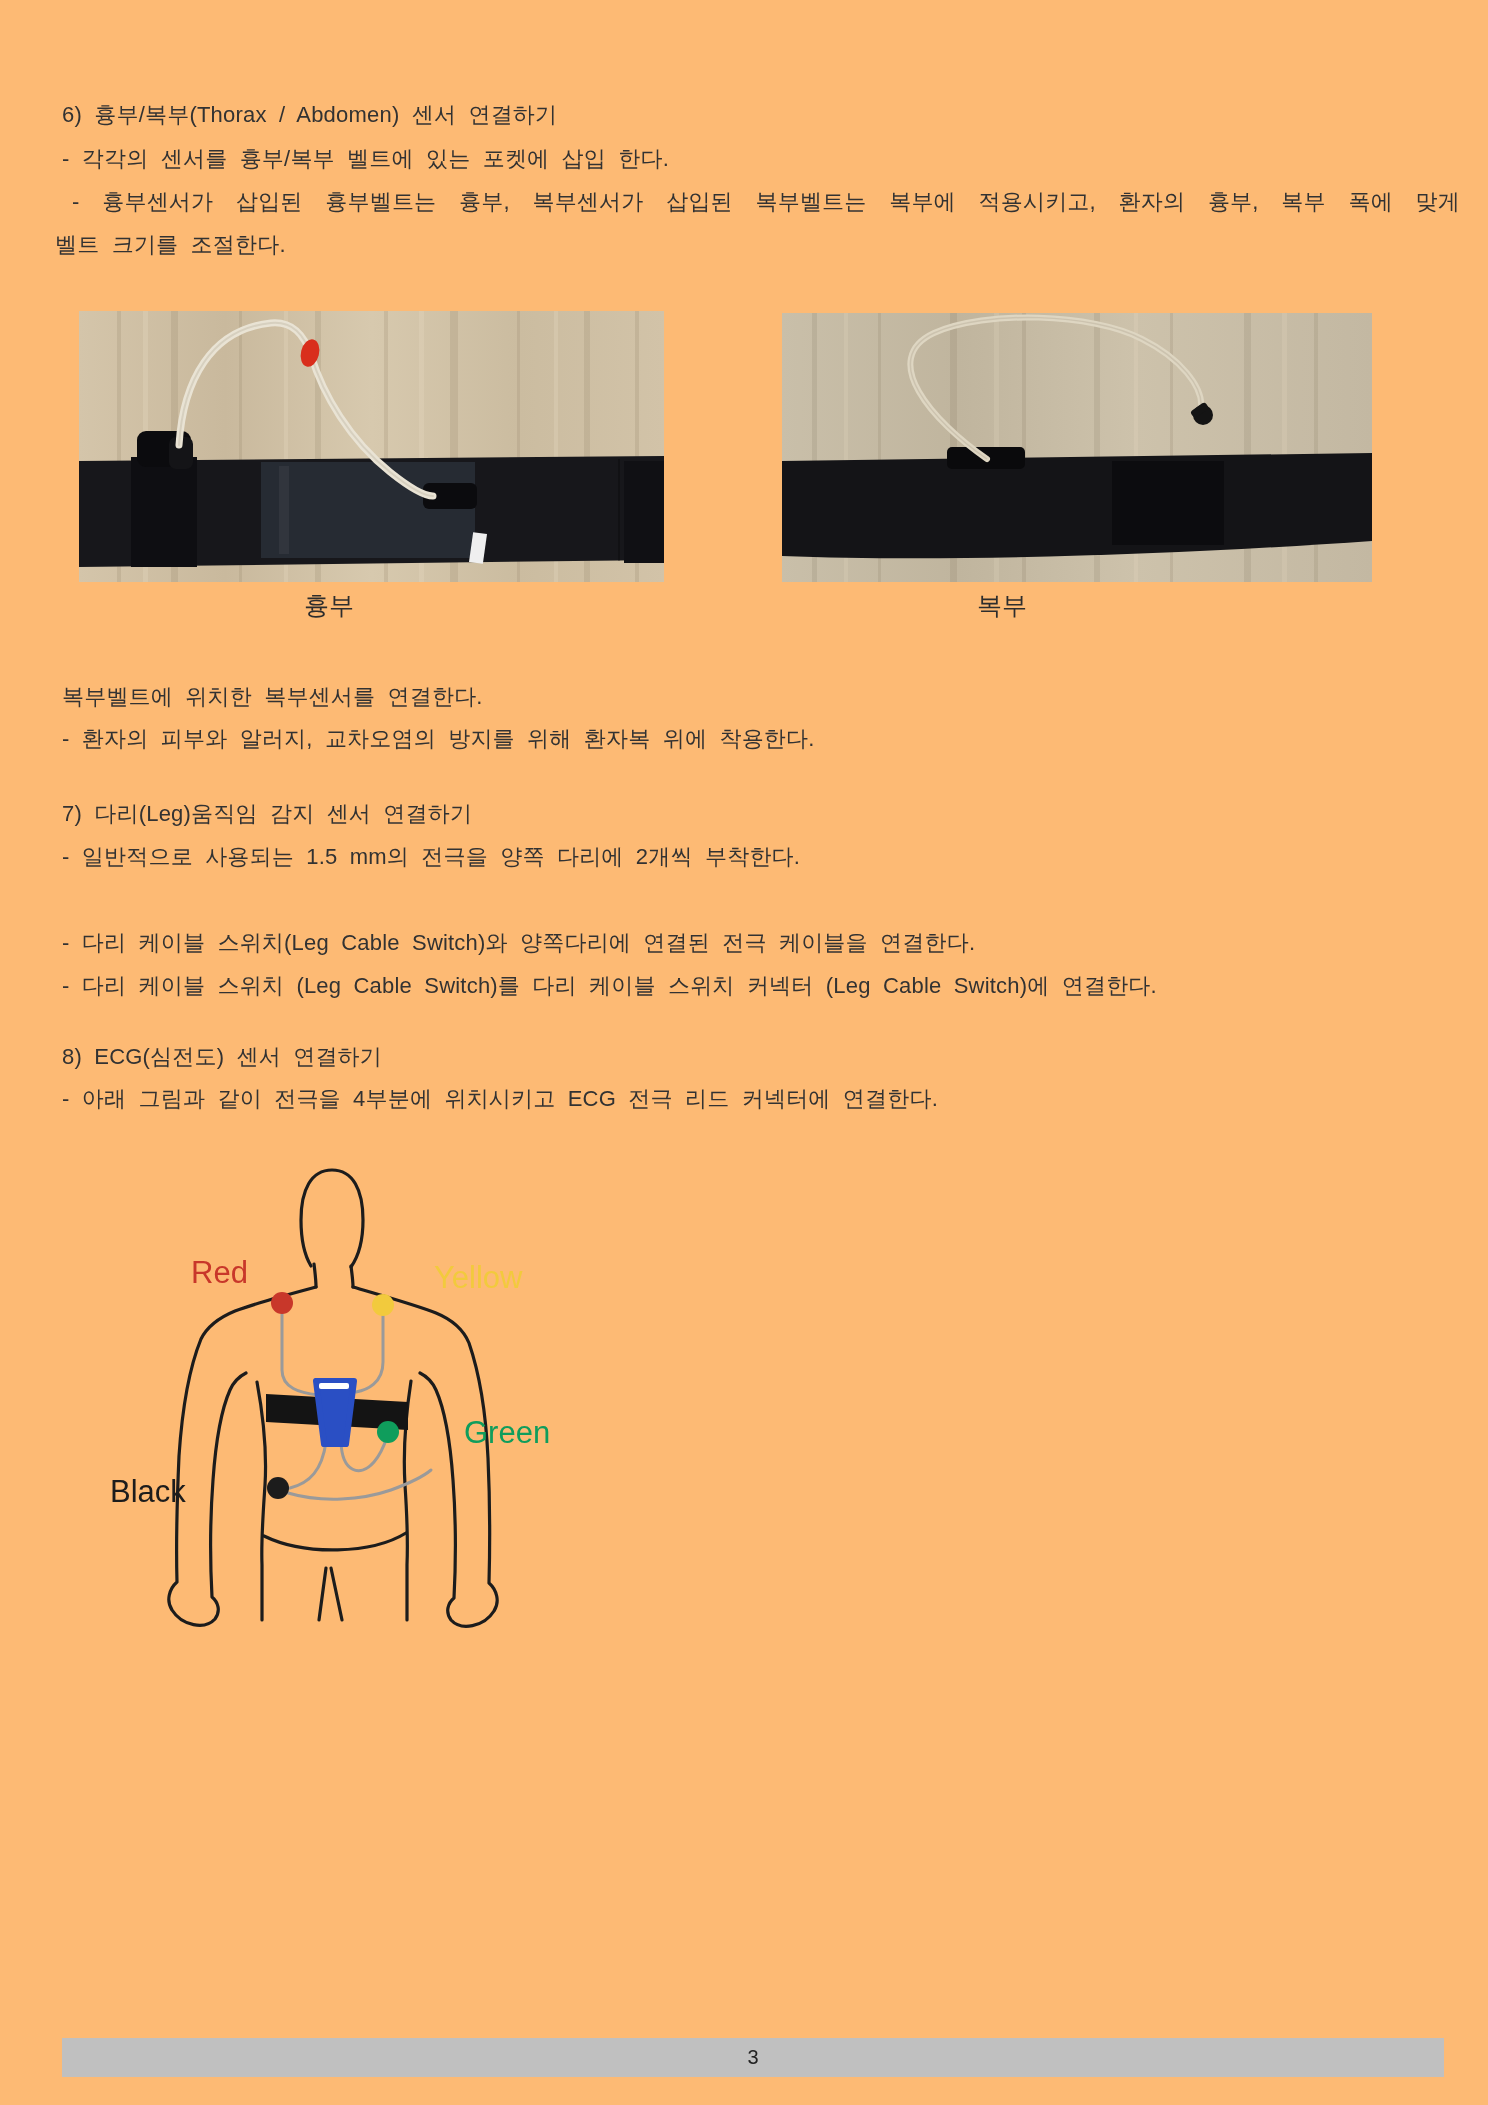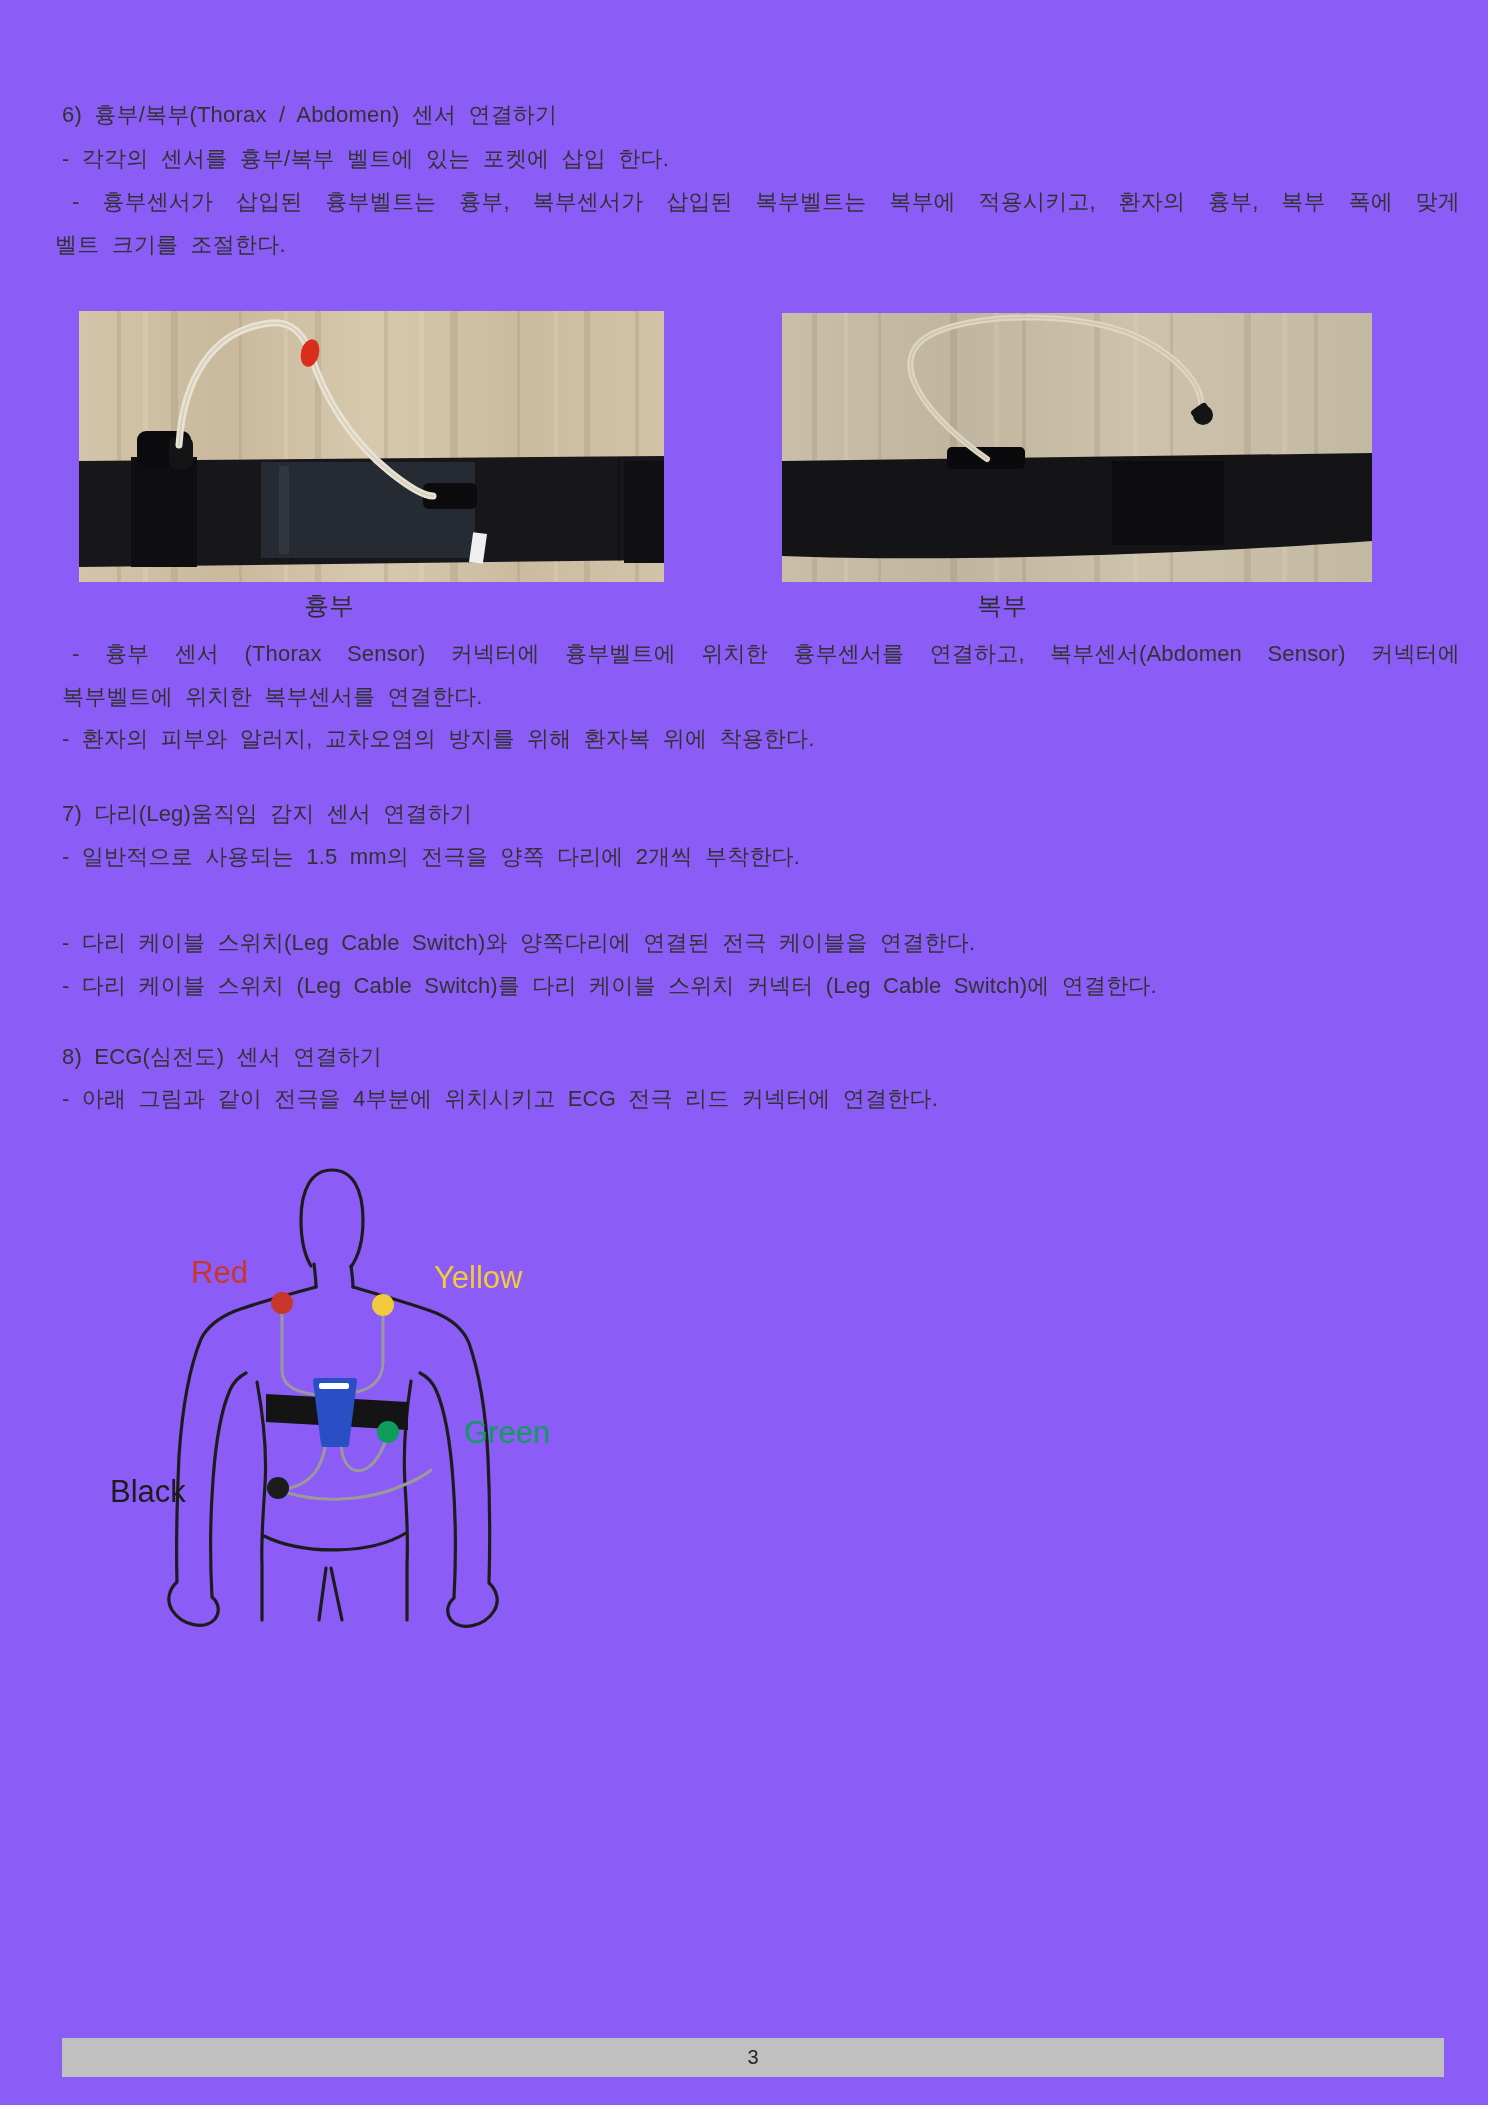--- a/index.html
+++ b/index.html
@@ -1,19 +1,19 @@
 <!DOCTYPE html>
 <html><head>
 <meta charset="utf-8">
 <style>
   html,body{margin:0;padding:0;background:#888;}
   .page{
     position:relative;
     width:1488px;height:2105px;
-    background:#8b5cf6;
+    background:#fdba74;
     margin:0 auto;
     font-family:"Liberation Sans","DejaVu Sans",sans-serif;
     color:#323232;
     overflow:hidden;
   }
   .tline{
     position:absolute;
     left:62px;
     font-size:22px;
     line-height:28px;
@@ -138,21 +138,20 @@
 
     <path d="M205,146 C150,108 96,46 152,20 C204,-3 310,0 360,26 C398,45 422,74 419,96" fill="none" stroke="#ded6c2" stroke-width="6" stroke-linecap="round"></path>
     <path d="M205,146 C150,108 96,46 152,20 C204,-3 310,0 360,26 C398,45 422,74 419,96" fill="none" stroke="#c4bba6" stroke-width="1.5" opacity="0.7"></path>
     <circle cx="421" cy="102" r="10" fill="#141414"></circle>
     <rect x="412" y="92" width="18" height="8" rx="3" fill="#141414" transform="rotate(-35 421 102)"></rect>
   </svg>
 
   <div class="caption" style="left:79px;top:590px;width:500px">흉부</div>
   <div class="caption" style="left:782px;top:590px;width:440px">복부</div>
 
-  <div class="tline just" style="top:640px">- 흉부 센서 (Thorax Sensor) 커넥터에 흉부벨트에 위치한 흉부센서를 연결하고, 복부센서(Abdomen Sensor) 커넥터에</div>
   <div class="tline" style="top:683px">복부벨트에 위치한 복부센서를 연결한다.</div>
   <div class="tline" style="top:725px">- 환자의 피부와 알러지, 교차오염의 방지를 위해 환자복 위에 착용한다.</div>
 
   <div class="tline" style="top:800px">7) 다리(Leg)움직임 감지 센서 연결하기</div>
   <div class="tline" style="top:843px">- 일반적으로 사용되는 1.5 mm의 전극을 양쪽 다리에 2개씩 부착한다.</div>
   <div class="tline" style="top:929px">- 다리 케이블 스위치(Leg Cable Switch)와 양쪽다리에 연결된 전극 케이블을 연결한다.</div>
   <div class="tline" style="top:972px">- 다리 케이블 스위치 (Leg Cable Switch)를 다리 케이블 스위치 커넥터 (Leg Cable Switch)에 연결한다.</div>
 
   <div class="tline" style="top:1043px">8) ECG(심전도) 센서 연결하기</div>
   <div class="tline" style="top:1085px">- 아래 그림과 같이 전극을 4부분에 위치시키고 ECG 전극 리드 커넥터에 연결한다.</div>

